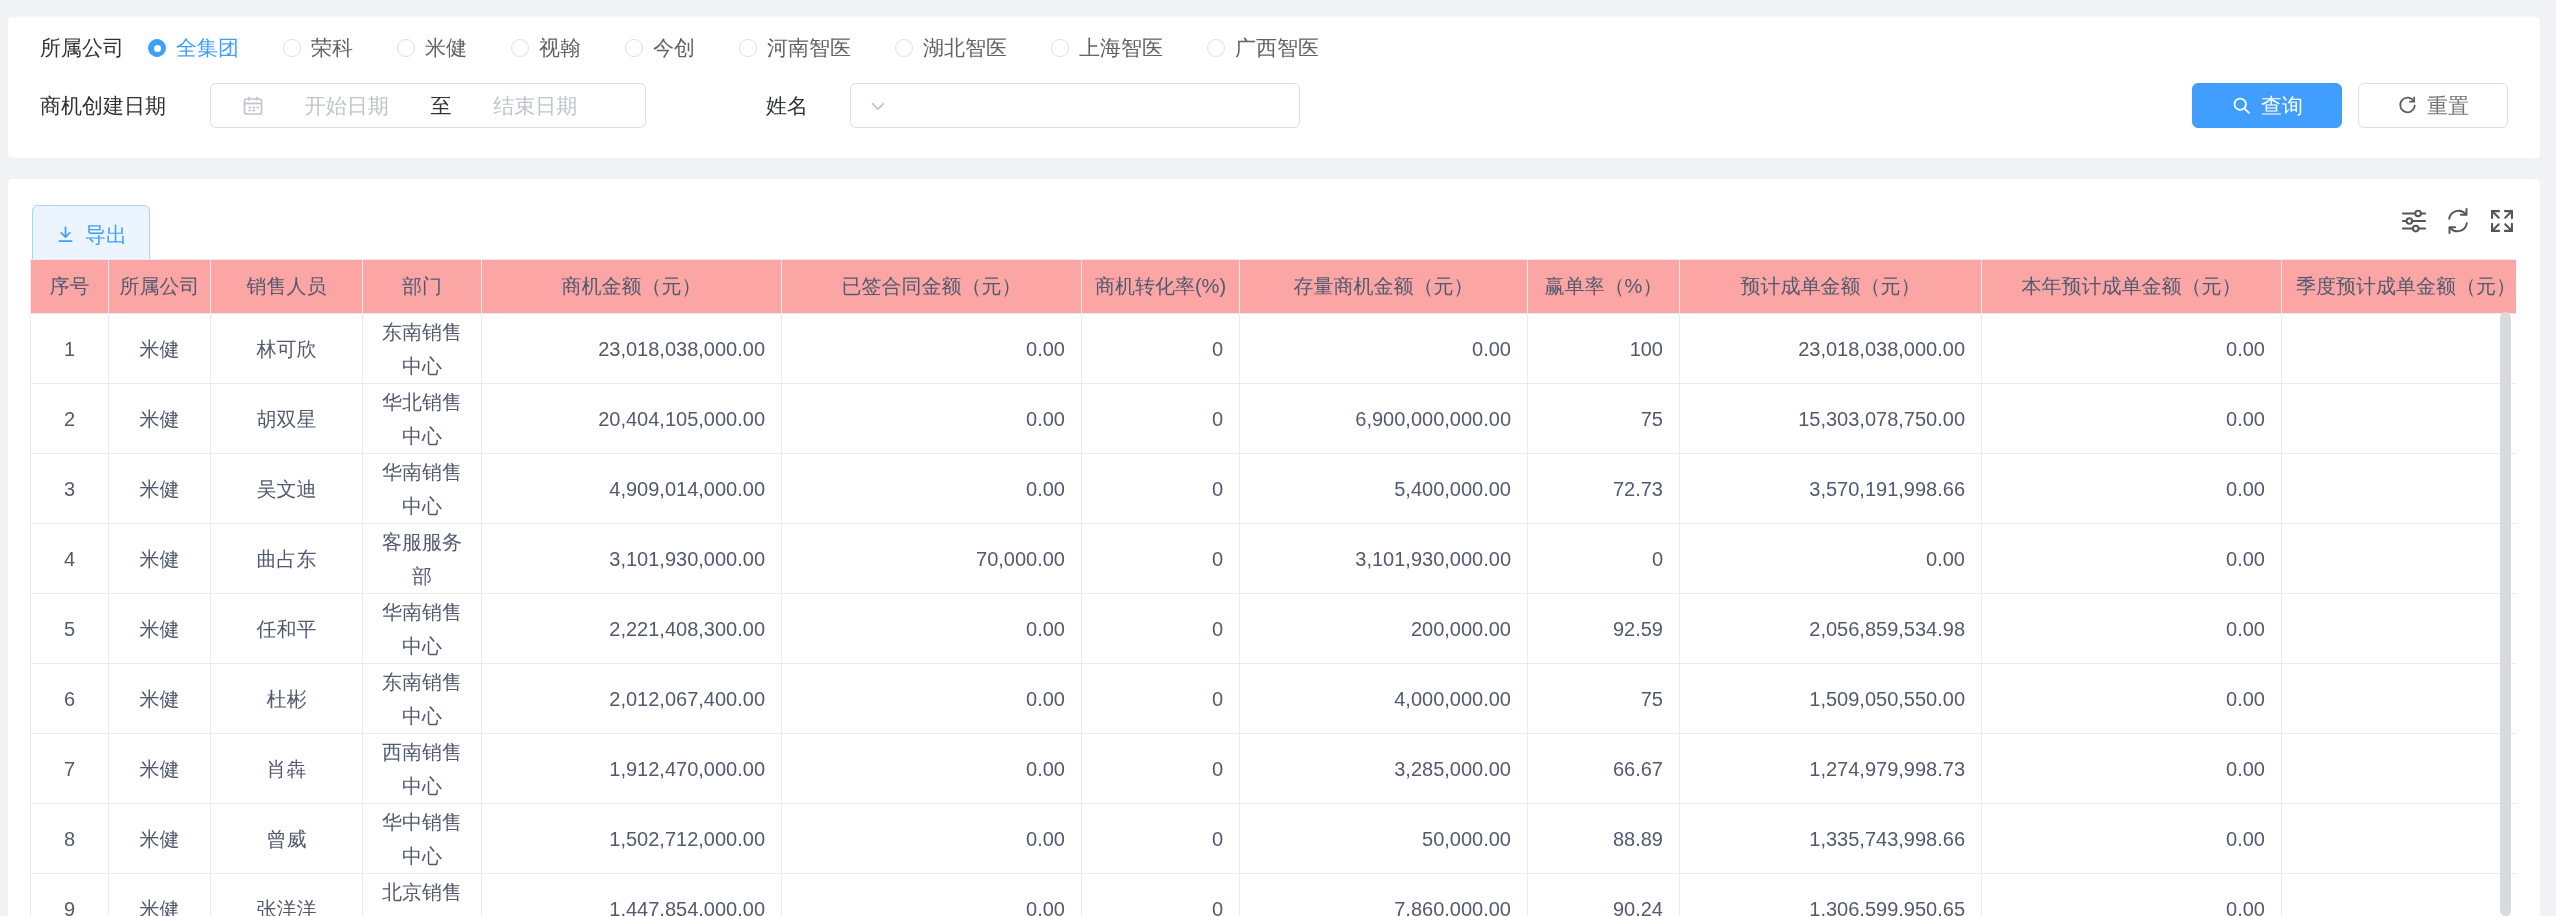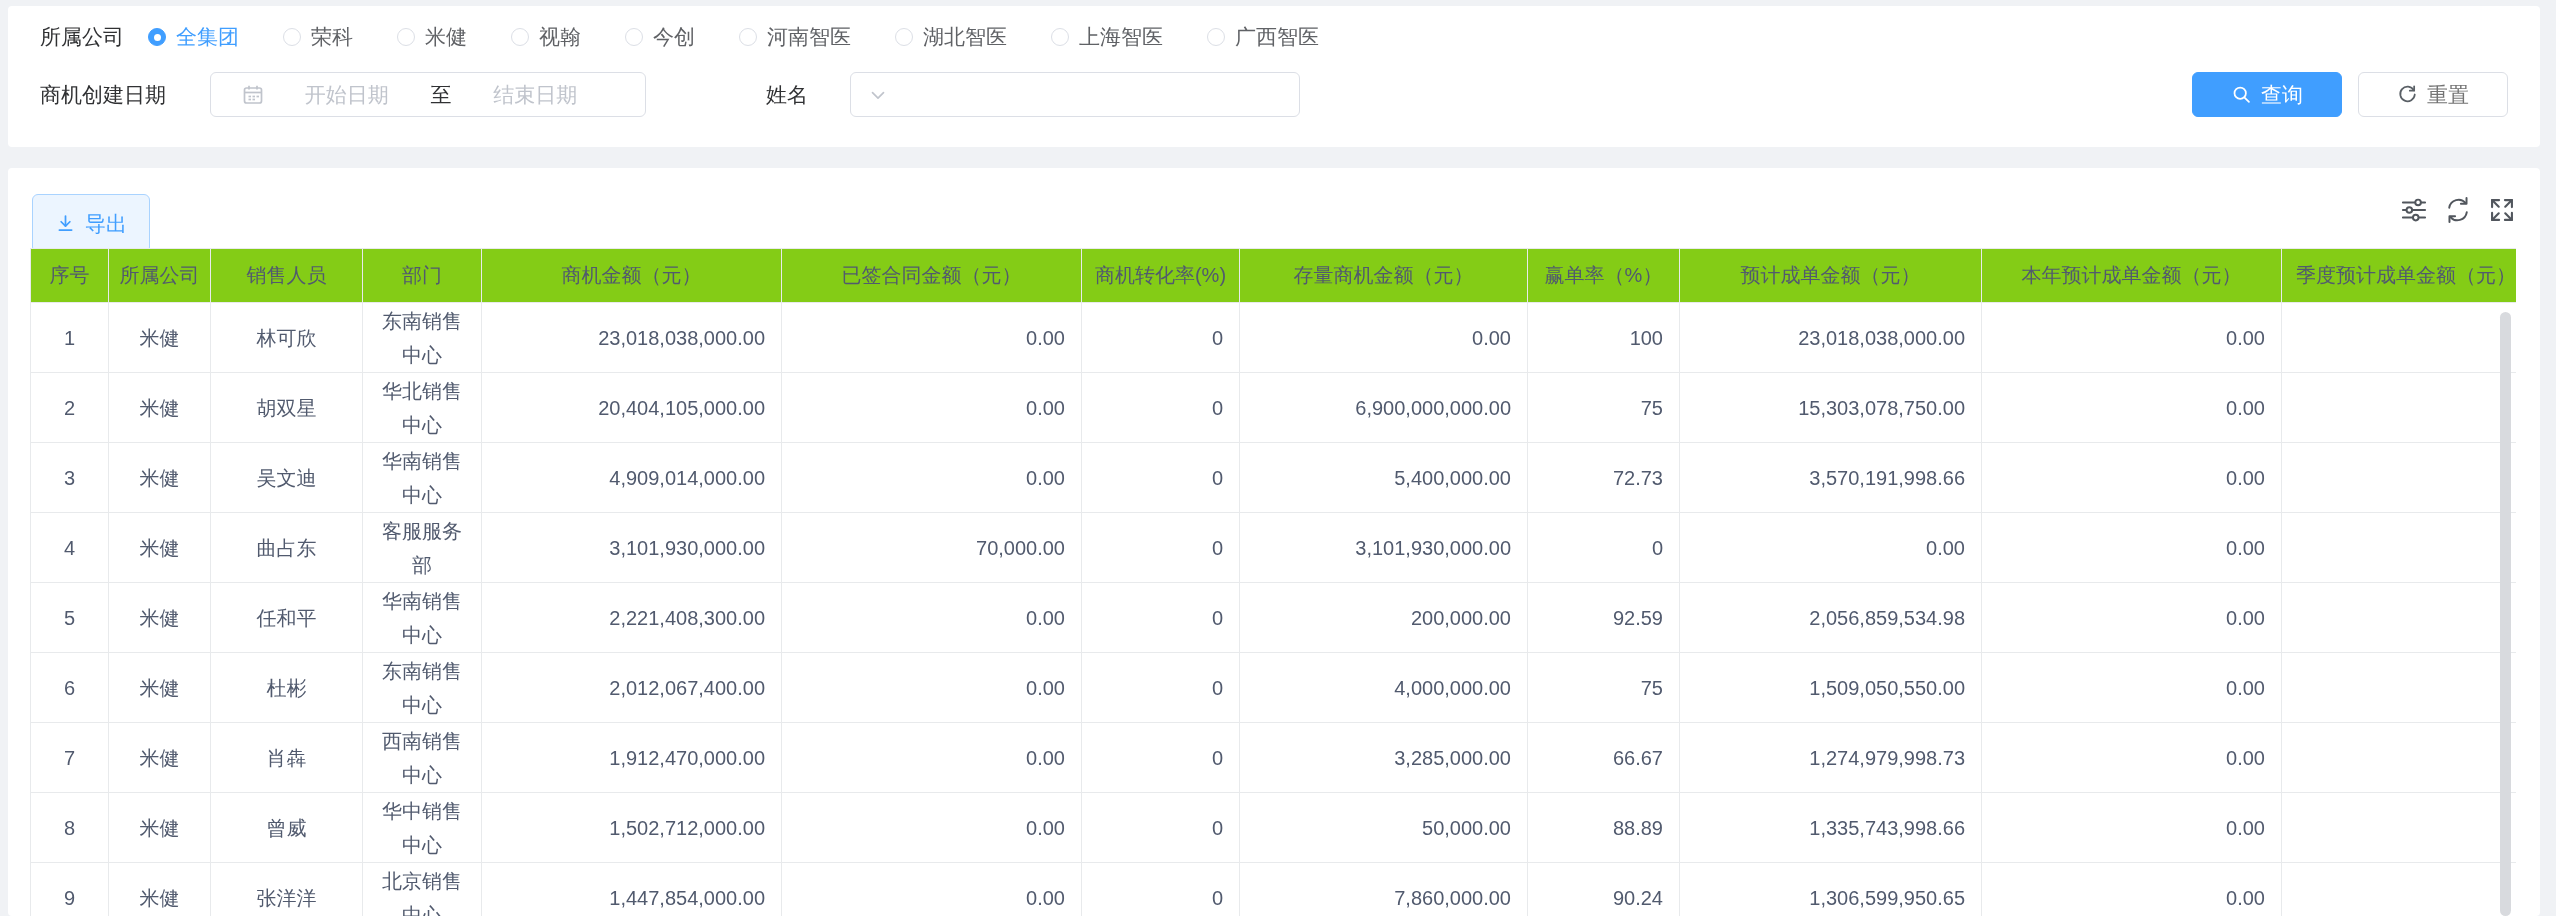--- a/index.html
+++ b/index.html
@@ -3,21 +3,21 @@
 <meta charset="utf-8">
 <style>
   html,body{margin:0;padding:0;}
   body{
     width:2556px;height:916px;overflow:hidden;position:relative;
     background:#f0f2f5;
     font-family:"Liberation Sans","DejaVu Sans",sans-serif;
     color:#515a6e;
     -webkit-font-smoothing:antialiased;
   }
-  .panel{position:absolute;left:8px;width:2532px;background:#fff;border-radius:4px;}
+  .panel{position:absolute;left:8px;width:2532px;background:#fff;border-radius:4px;margin-top:11px;}
   .filter-panel{top:6px;height:141px;}
   .table-panel{top:168px;height:748px;}
 
   
   .radio-row{position:absolute;left:32px;top:10px;right:32px;height:42px;display:flex;align-items:center;}
   .f-label{font-size:21px;color:#303133;white-space:nowrap;}
   .radio-group{display:flex;align-items:center;margin-left:24px;}
   .radio-item{display:flex;align-items:center;margin-right:44px;cursor:pointer;}
   .radio-circle{width:18px;height:18px;border-radius:50%;border:1px solid #dcdfe6;background:#fff;box-sizing:border-box;position:relative;flex:0 0 auto;}
   .radio-item.selected .radio-circle{background:#409eff;border-color:#409eff;}
@@ -50,21 +50,21 @@
   
   .export-btn{position:absolute;left:24px;top:26px;height:59px;border-radius:6px;
     background:#ecf5ff;border:1px solid #a9d3ff;color:#409eff;display:inline-flex;align-items:center;
     gap:9px;font-size:21px;padding:0 22px;cursor:pointer;font-family:inherit;}
   .tool-icons{position:absolute;top:28px;right:24px;display:flex;align-items:center;gap:16px;}
   .tool-icon{width:28px;height:28px;cursor:pointer;display:block;}
 
   
   .table-clip{position:absolute;left:22px;top:80px;width:2486px;overflow:hidden;}
   table{border-collapse:collapse;table-layout:fixed;width:2486px;}
-  th{height:54px;background:#84cc16;font-weight:400;font-size:20px;color:#515a6e;
+  th{height:54px;background:#fca5a5;font-weight:400;font-size:20px;color:#515a6e;
      border:1px solid #e8eaec;text-align:center;padding:0 8px;overflow:hidden;white-space:nowrap;box-sizing:border-box;}
   th.th-last{text-align:left;padding-left:14px;font-family:Liberation Mono, monospace;}
   td{height:70px;font-size:20px;color:#515a6e;border:1px solid #e8eaec;line-height:34px;
      padding:0 8px;box-sizing:border-box;background:#fff;overflow:hidden;}
   td.ta-r{text-align:right;padding-right:16px;}
   td.ta-c{text-align:center;}
   td.dept{padding:0 15px;text-align:center;}
 
   .v-thumb{position:absolute;left:2500px;top:312px;width:11px;height:604px;border-radius:6px;background:#d8dade;}
 </style>

